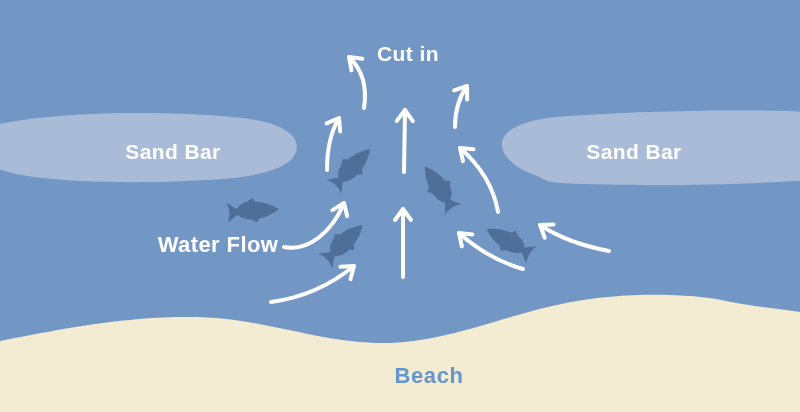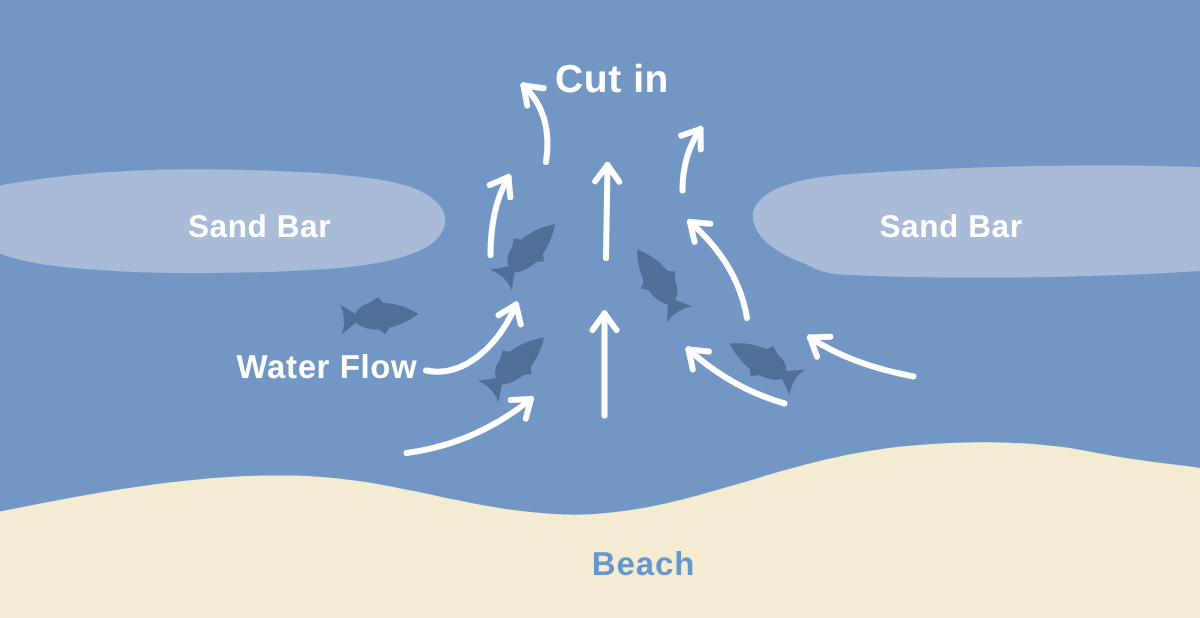--- a/index.html
+++ b/index.html
@@ -12,21 +12,21 @@
   .stage svg{position:absolute;left:0;top:0;}
   .label{
     position:absolute;
     transform:translate(-50%,-50%);
     font-weight:700;
     white-space:nowrap;
     text-align:center;
     letter-spacing:0.4px;
     user-select:none;
   }
-  .label-cut{left:408px;top:53px;font-size:26px;line-height:27px;}
+  .label-cut{left:408px;top:53px;font-size:21px;line-height:27px;}
   .label-sandbar-left{left:173px;top:152px;font-size:21px;}
   .label-sandbar-right{left:634px;top:152px;font-size:21px;}
   .label-waterflow{left:218px;top:245px;font-size:22px;}
   .label-beach{left:429px;top:376px;font-size:22px;letter-spacing:0.6px;}
 </style>
 </head>
 <body>
 
 <div class="stage">
 

